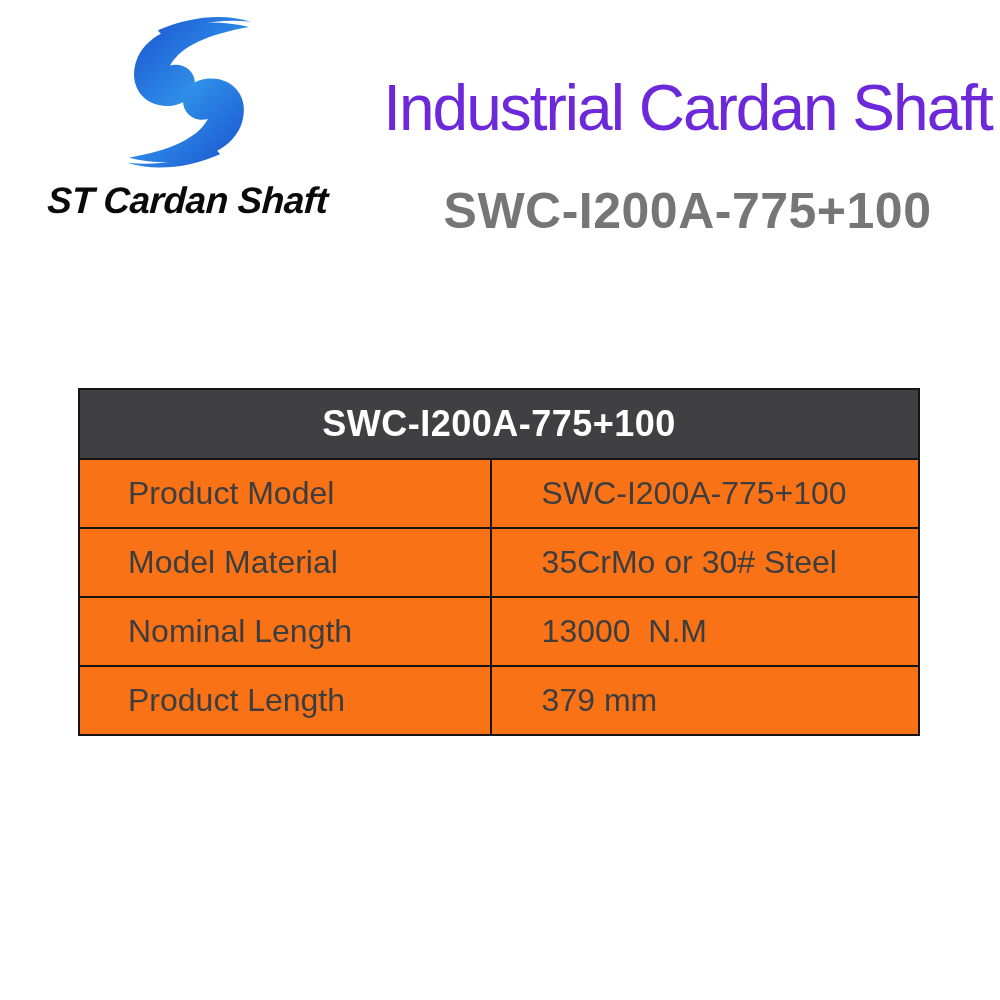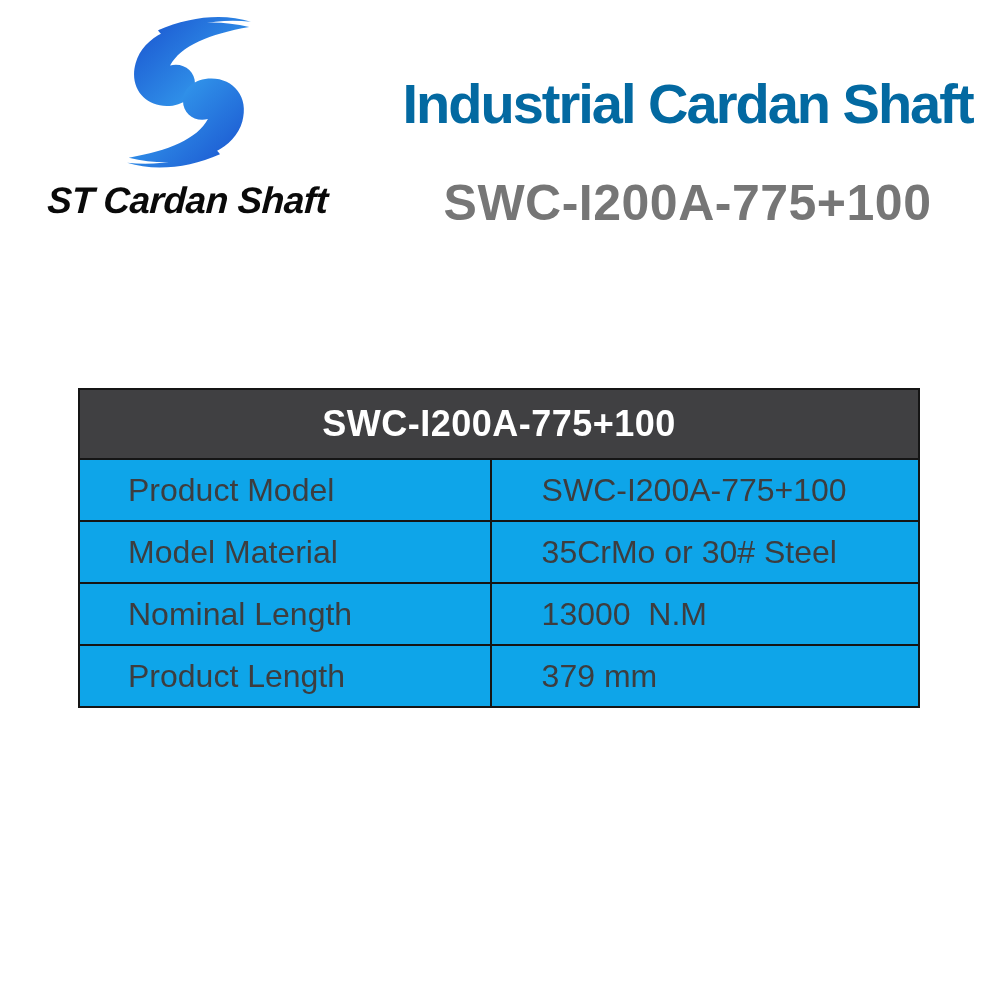--- a/index.html
+++ b/index.html
@@ -18,43 +18,43 @@
     text-align: center;
     font-size: 37px; font-weight: bold; font-style: italic;
     letter-spacing: -0.5px; color: #0a0a0a;
     transform: skewX(-3deg);
     white-space: nowrap;
   }
 
   .title-block { flex: 1 1 auto; display: flex; flex-direction: column; align-items: center; }
   .main-title {
     margin-top: 76px;
-    font-size: 56px; font-weight: bold; line-height: 1;
-    letter-spacing: -2px; color: #0369a1;
+    font-size: 64px; font-weight: normal; line-height: 1;
+    letter-spacing: -2px; color: #6d28d9;
     white-space: nowrap;
   }
   .model-title {
     margin-top: 46px;
     font-size: 50px; font-weight: bold; line-height: 1;
     letter-spacing: 0.5px; color: #767676;
     white-space: nowrap;
   }
 
   
   .spec-table {
     position: absolute; left: 78px; top: 388px; width: 842px;
     border-collapse: collapse; table-layout: fixed;
   }
   .spec-table th, .spec-table td { border: 2px solid #151515; }
   .spec-table th.table-header-cell {
     height: 70px; background: #404042; color: #ffffff;
     font-size: 36px; font-weight: bold; letter-spacing: 0.5px;
     text-align: center; vertical-align: middle;
   }
-  .spec-table td { height: 62px; vertical-align: middle; background: #0ea5e9; }
+  .spec-table td { height: 69px; vertical-align: middle; background: #f97316; }
   .spec-table td.cell-label {
     width: 49%; padding-left: 48px;
     font-size: 32px; color: #3d3d3f; font-weight: 400;
   }
   .spec-table td.cell-value {
     padding-left: 50px;
     font-size: 32px; color: #3d3d3f; font-weight: 400;
     white-space: pre;
   }
 </style>

